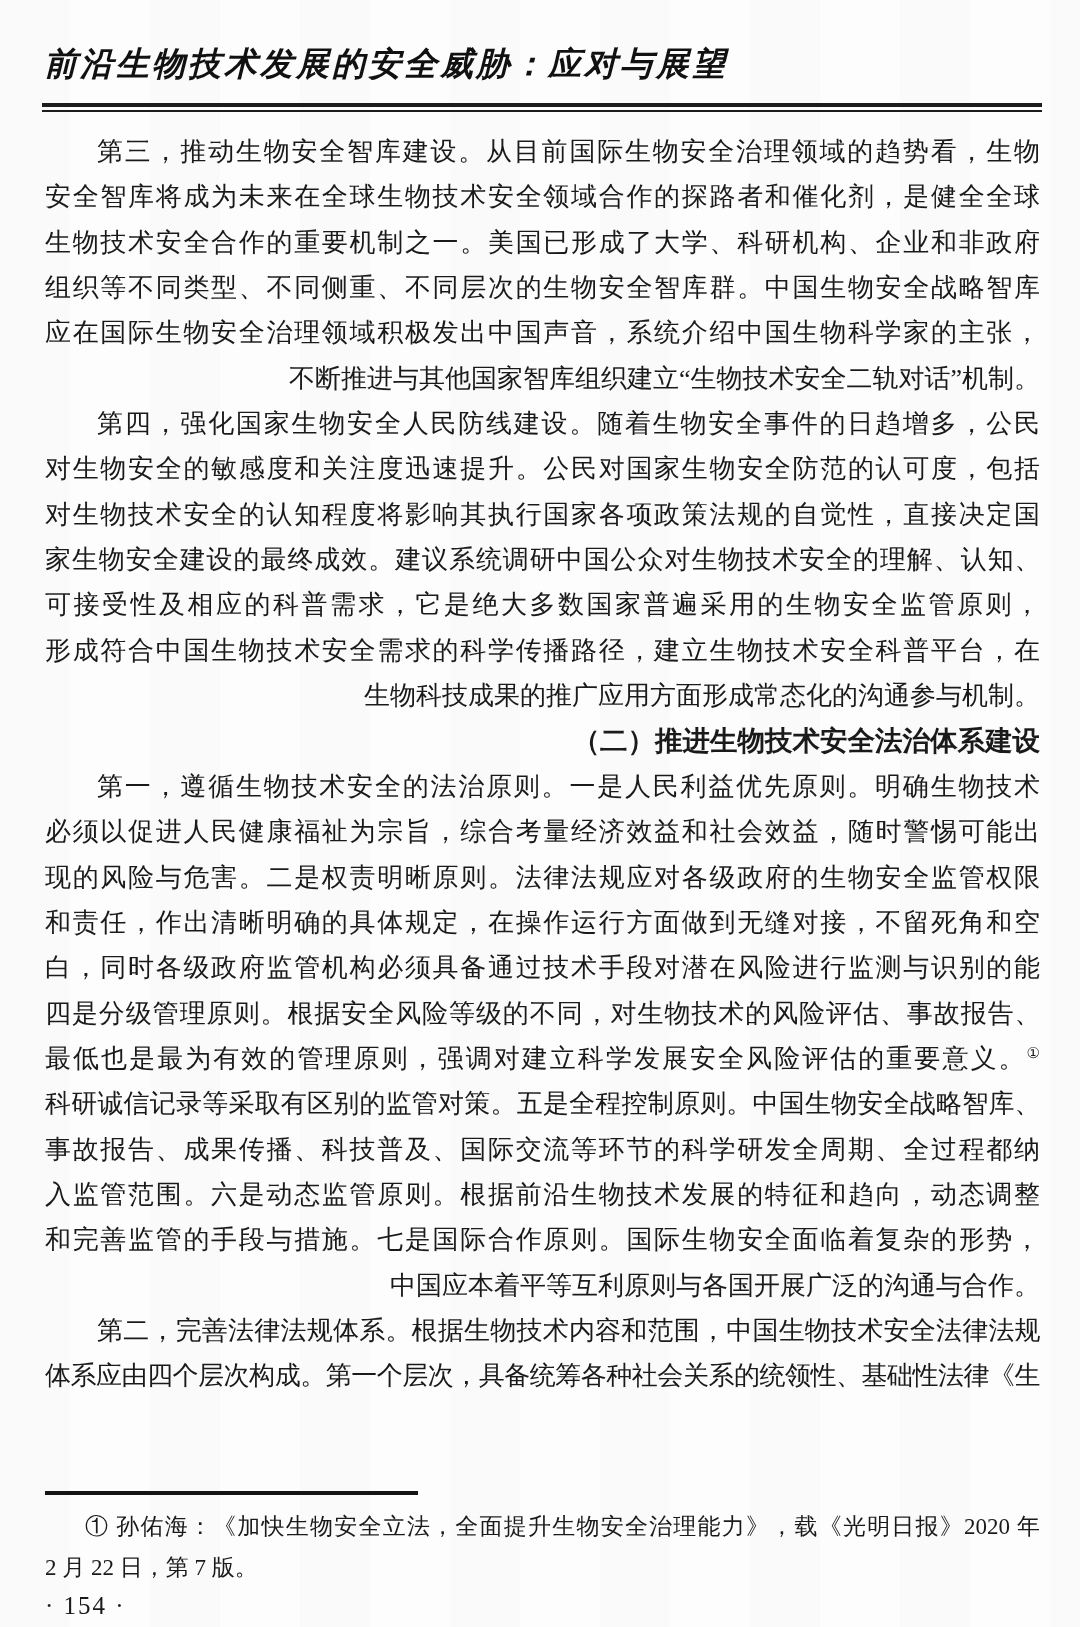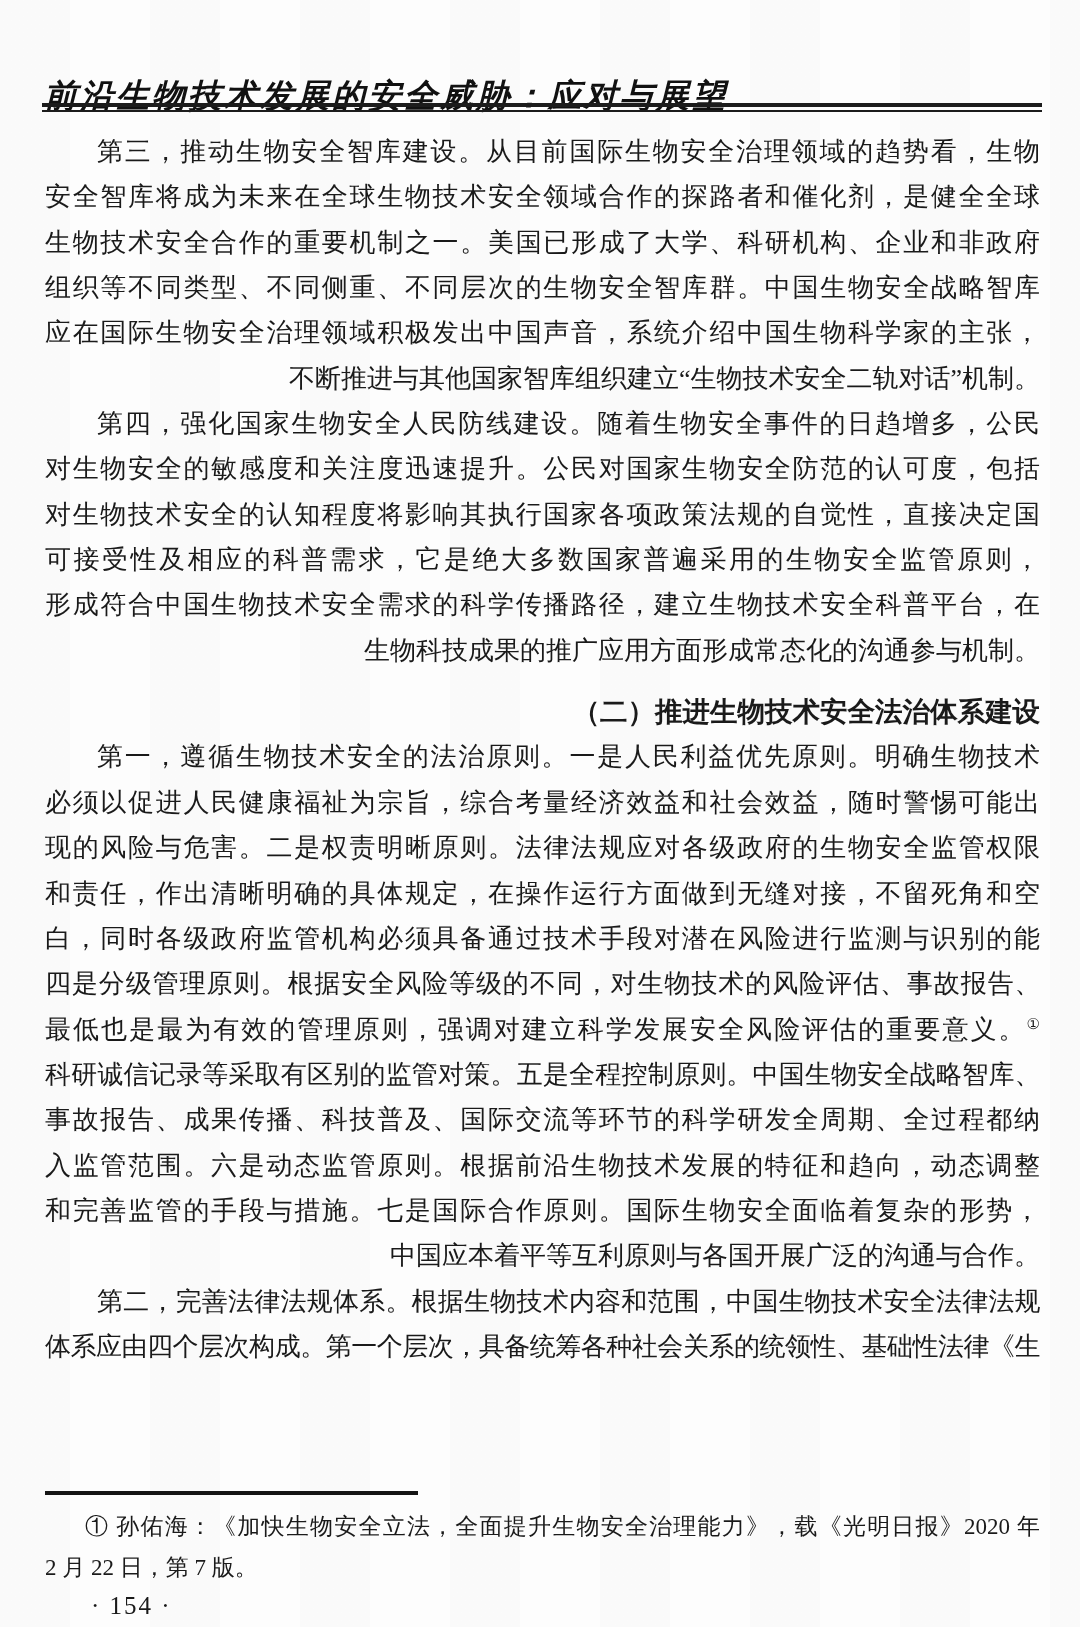--- a/index.html
+++ b/index.html
@@ -11,48 +11,48 @@
     font-family:"Liberation Serif","DejaVu Serif",serif;
     color:#1a1a1a;
     overflow:hidden;
   }
   
   .page::before{
     content:"";position:absolute;inset:0;pointer-events:none;
     background:repeating-linear-gradient(90deg,rgba(0,0,0,0.012) 0 70px,rgba(0,0,0,0) 70px 150px);
   }
 
-  .header{position:absolute;left:44px;top:76px;width:998px;}
+  .header{position:absolute;left:44px;top:44px;width:998px;}
   .header-title{
     font-size:33px;font-weight:bold;font-style:italic;
     letter-spacing:3px;line-height:40px;color:#111;
   }
   .header-rules{position:absolute;left:42px;top:103px;width:1000px;}
   .rule-thick{height:4px;background:#1c1c1c;}
   .rule-thin{height:2px;background:#1c1c1c;margin-top:3px;}
 
   .body-text{position:absolute;left:45px;top:129px;width:995px;}
   .line{
     height:45.35px;line-height:45.35px;
     font-size:26px;overflow:hidden;
     text-justify:inter-character;
     text-align:right;
   }
   .line.indent{text-indent:52px;}
   .line.just{text-align:justify;text-align-last:justify;}
   .line.tight{letter-spacing:-0.6px;}
-  .line.heading{font-weight:bold;font-size:27.5px;font-family:"Liberation Sans","DejaVu Sans",sans-serif;margin-top:16px;}
+  .line.heading{font-weight:bold;font-size:27.5px;font-family:"Liberation Sans","DejaVu Sans",sans-serif;}
   .line sup{font-size:15px;line-height:0;vertical-align:9px;letter-spacing:0;}
 
   .fn-rule{position:absolute;left:45px;top:1491px;width:373px;height:4px;background:#141414;}
   .footnote{position:absolute;left:45px;top:1506px;width:995px;font-size:23px;}
   .fn-line{height:41px;line-height:41px;overflow:hidden;text-justify:inter-character;}
   .fn-line.first{text-indent:40px;text-align:justify;text-align-last:justify;}
 
-  .page-number{position:absolute;left:45px;top:1592px;font-size:25px;letter-spacing:2px;margin-left:46px;}
+  .page-number{position:absolute;left:45px;top:1592px;font-size:25px;letter-spacing:2px;}
 </style>
 </head>
 <body>
 
 <div class="page">
 
   <div class="header">
     <div class="header-title">前沿生物技术发展的安全威胁：应对与展望</div>
   </div>
 
@@ -64,20 +64,21 @@
   <div class="body-text">
       <div class="line indent just"><span>第三，推动生物安全智库建设。从目前国际生物安全治理领域的趋势看，生物</span></div>
       <div class="line just"><span>安全智库将成为未来在全球生物技术安全领域合作的探路者和催化剂，是健全全球</span></div>
       <div class="line just"><span>生物技术安全合作的重要机制之一。美国已形成了大学、科研机构、企业和非政府</span></div>
       <div class="line just"><span>组织等不同类型、不同侧重、不同层次的生物安全智库群。中国生物安全战略智库</span></div>
       <div class="line just"><span>应在国际生物安全治理领域积极发出中国声音，系统介绍中国生物科学家的主张，</span></div>
       <div class="line"><span>不断推进与其他国家智库组织建立“生物技术安全二轨对话”机制。</span></div>
       <div class="line indent just"><span>第四，强化国家生物安全人民防线建设。随着生物安全事件的日趋增多，公民</span></div>
       <div class="line just"><span>对生物安全的敏感度和关注度迅速提升。公民对国家生物安全防范的认可度，包括</span></div>
       <div class="line just"><span>对生物技术安全的认知程度将影响其执行国家各项政策法规的自觉性，直接决定国</span></div>
+      <div class="line just tight"><span>家生物安全建设的最终成效。建议系统调研中国公众对生物技术安全的理解、认知、</span></div>
       <div class="line just"><span>可接受性及相应的科普需求，它是绝大多数国家普遍采用的生物安全监管原则，</span></div>
       <div class="line just"><span>形成符合中国生物技术安全需求的科学传播路径，建立生物技术安全科普平台，在</span></div>
       <div class="line"><span>生物科技成果的推广应用方面形成常态化的沟通参与机制。</span></div>
       <div class="line indent heading"><span>（二）推进生物技术安全法治体系建设</span></div>
       <div class="line indent just"><span>第一，遵循生物技术安全的法治原则。一是人民利益优先原则。明确生物技术</span></div>
       <div class="line just"><span>必须以促进人民健康福祉为宗旨，综合考量经济效益和社会效益，随时警惕可能出</span></div>
       <div class="line just"><span>现的风险与危害。二是权责明晰原则。法律法规应对各级政府的生物安全监管权限</span></div>
       <div class="line just"><span>和责任，作出清晰明确的具体规定，在操作运行方面做到无缝对接，不留死角和空</span></div>
       <div class="line just"><span>白，同时各级政府监管机构必须具备通过技术手段对潜在风险进行监测与识别的能</span></div>
       <div class="line just tight"><span>四是分级管理原则。根据安全风险等级的不同，对生物技术的风险评估、事故报告、</span></div>

